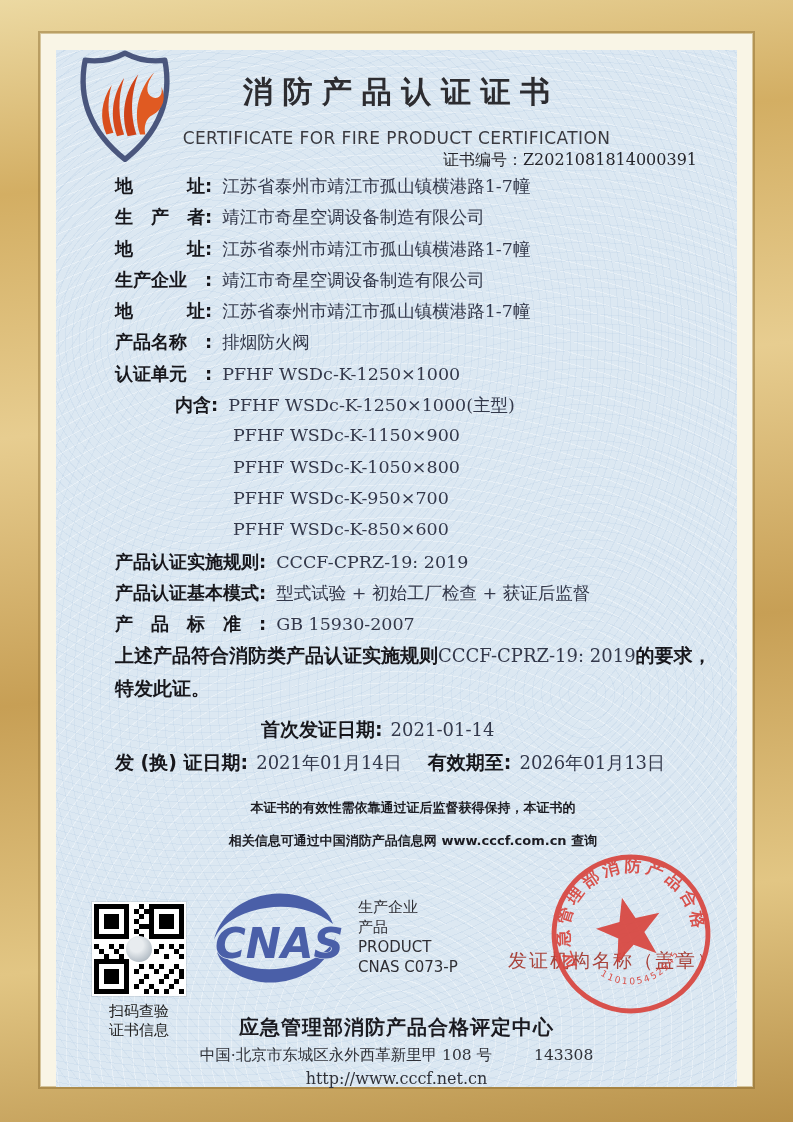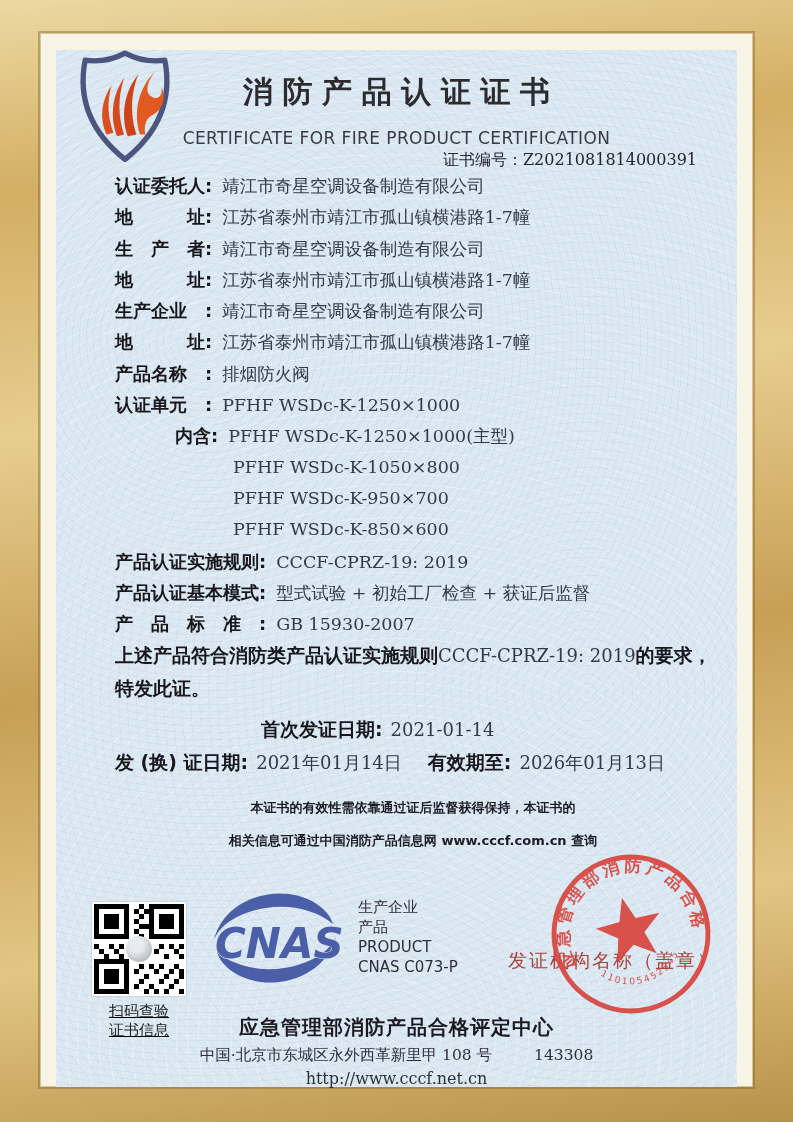--- a/index.html
+++ b/index.html
@@ -46,21 +46,21 @@
   .statement{width:612px;line-height:33px;font-size:19px;font-weight:bold;color:#17171c;white-space:normal;}
   .statement .code{font-weight:normal;font-size:18px;color:#33384a;font-family:"DejaVu Serif",serif;}
   .dates{margin-top:8px;}
   .drow{line-height:33px;height:33px;white-space:nowrap;}
   .drow .lbl{font-weight:bold;font-size:19px;color:#17171c;margin-right:8px;}
   .drow .val{font-size:18px;color:#33384a;font-family:"DejaVu Serif",serif;}
   .drow.first{padding-left:146px;}
   .drow .gap{display:inline-block;width:26px;}
   .notice{margin-top:12px;text-align:center;font-size:13px;font-weight:bold;color:#1c1c22;line-height:33px;}
   
-  .qr-block{position:absolute;left:30px;top:852px;width:106px;text-align:center;text-decoration:underline;}
+  .qr-block{position:absolute;left:30px;top:852px;width:106px;text-align:center;}
   .qr{position:relative;width:94px;height:94px;background:#fff;margin:0 auto;box-shadow:0 0 0 1px rgba(0,0,0,.08);}
   .finder{position:absolute;width:35px;height:35px;border:5px solid #000;box-sizing:border-box;background:#fff;}
   .finder::after{content:"";position:absolute;left:5px;top:5px;width:15px;height:15px;background:#000;}
   .finder.tl{left:2px;top:2px;} .finder.tr{right:2px;top:2px;} .finder.bl{left:2px;bottom:2px;}
   .qr-dots{
     position:absolute;left:2px;top:2px;width:5px;height:5px;background:transparent;
     box-shadow:45px 0 #000,40px 5px #000,50px 5px #000,45px 10px #000,40px 15px #000,45px 20px #000,
       50px 20px #000,40px 25px #000,45px 30px #000,0 40px #000,15px 40px #000,25px 40px #000,65px 40px #000,
       75px 40px #000,85px 40px #000,5px 45px #000,20px 45px #000,60px 45px #000,80px 45px #000,10px 50px #000,
       25px 50px #000,70px 50px #000,85px 50px #000,45px 60px #000,55px 60px #000,65px 60px #000,80px 60px #000,
@@ -97,30 +97,30 @@
       <path d="M68 102 C 60 78 64 52 80 32 C 70 58 72 82 78 100 Z" fill="#cf4319"></path>
       <path d="M82 100 C 74 76 80 48 98 30 C 88 44 88 54 96 58 C 104 61 108 54 106 46 C 112 58 108 72 96 78 C 88 82 86 92 88 100 Z" fill="#e05a22"></path>
     </svg>
     <div class="title">消防产品认证证书</div>
     <div class="subtitle">CERTIFICATE FOR FIRE PRODUCT CERTIFICATION</div>
     <div class="certno">
       <span class="lbl">证书编号：</span><span>Z2021081814000391</span>
     </div>
 
     <div class="content">
-      <div class="row"><span class="lbl">认证委托人:</span><span class="val">靖江市奇星空调设备制造有限公司</span></div>
       <div class="row"><span class="lbl">地　　　址:</span><span class="val">江苏省泰州市靖江市孤山镇横港路1-7幢</span></div>
       <div class="row"><span class="lbl">生　产　者:</span><span class="val">靖江市奇星空调设备制造有限公司</span></div>
       <div class="row"><span class="lbl">地　　　址:</span><span class="val">江苏省泰州市靖江市孤山镇横港路1-7幢</span></div>
       <div class="row"><span class="lbl">生产企业　:</span><span class="val">靖江市奇星空调设备制造有限公司</span></div>
       <div class="row"><span class="lbl">地　　　址:</span><span class="val">江苏省泰州市靖江市孤山镇横港路1-7幢</span></div>
       <div class="row"><span class="lbl">产品名称　:</span><span class="val">排烟防火阀</span></div>
       <div class="row"><span class="lbl">认证单元　:</span><span class="val">PFHF WSDc-K-1250×1000</span></div>
 
       <div class="row inner"><span class="lbl">内含:</span><span class="val">PFHF WSDc-K-1250×1000(主型)</span></div>
+      <div class="row cont"><span class="val">PFHF WSDc-K-1150×900</span></div>
       <div class="row cont"><span class="val">PFHF WSDc-K-1050×800</span></div>
       <div class="row cont"><span class="val">PFHF WSDc-K-950×700</span></div>
       <div class="row cont"><span class="val">PFHF WSDc-K-850×600</span></div>
 
       <div class="row"><span class="lbl">产品认证实施规则:</span><span class="val">CCCF-CPRZ-19: 2019</span></div>
       <div class="row"><span class="lbl">产品认证基本模式:</span><span class="val">型式试验 + 初始工厂检查 + 获证后监督</span></div>
       <div class="row"><span class="lbl">产　品　标　准　:</span><span class="val">GB 15930-2007</span></div>
 
       <div class="statement"><span>上述产品符合消防类产品认证实施规则</span><span class="code">CCCF-CPRZ-19: 2019</span><span>的要求，特发此证。</span></div>
 

